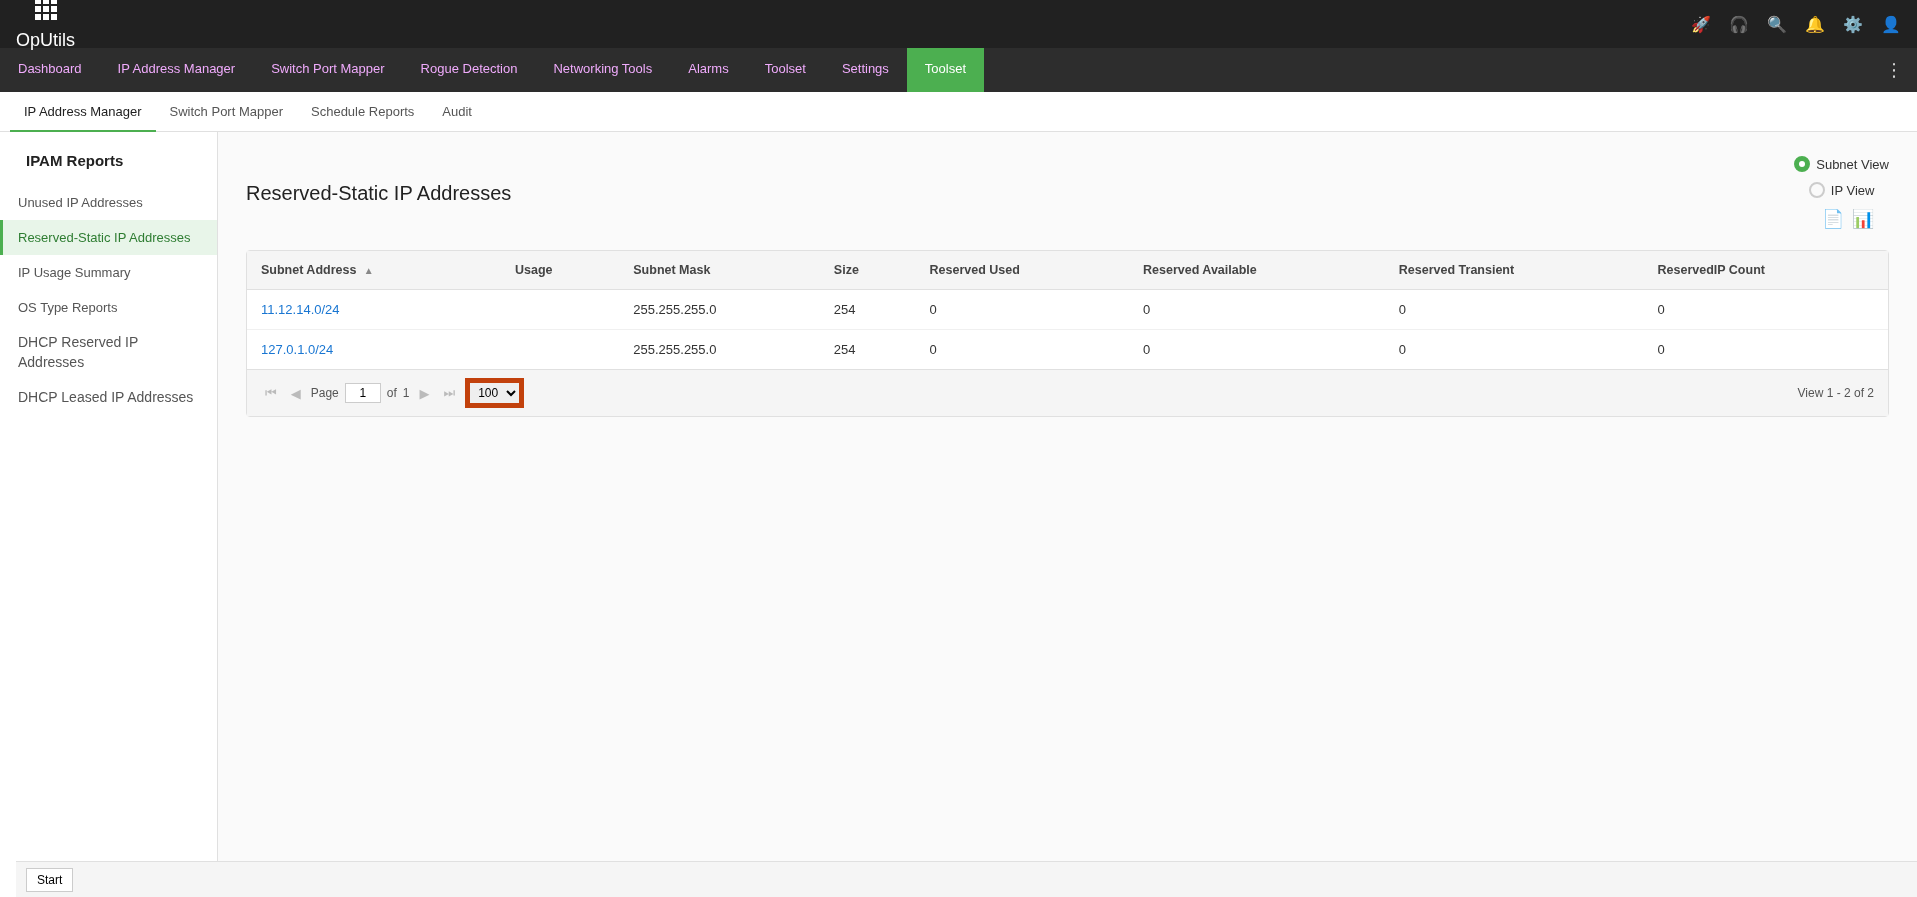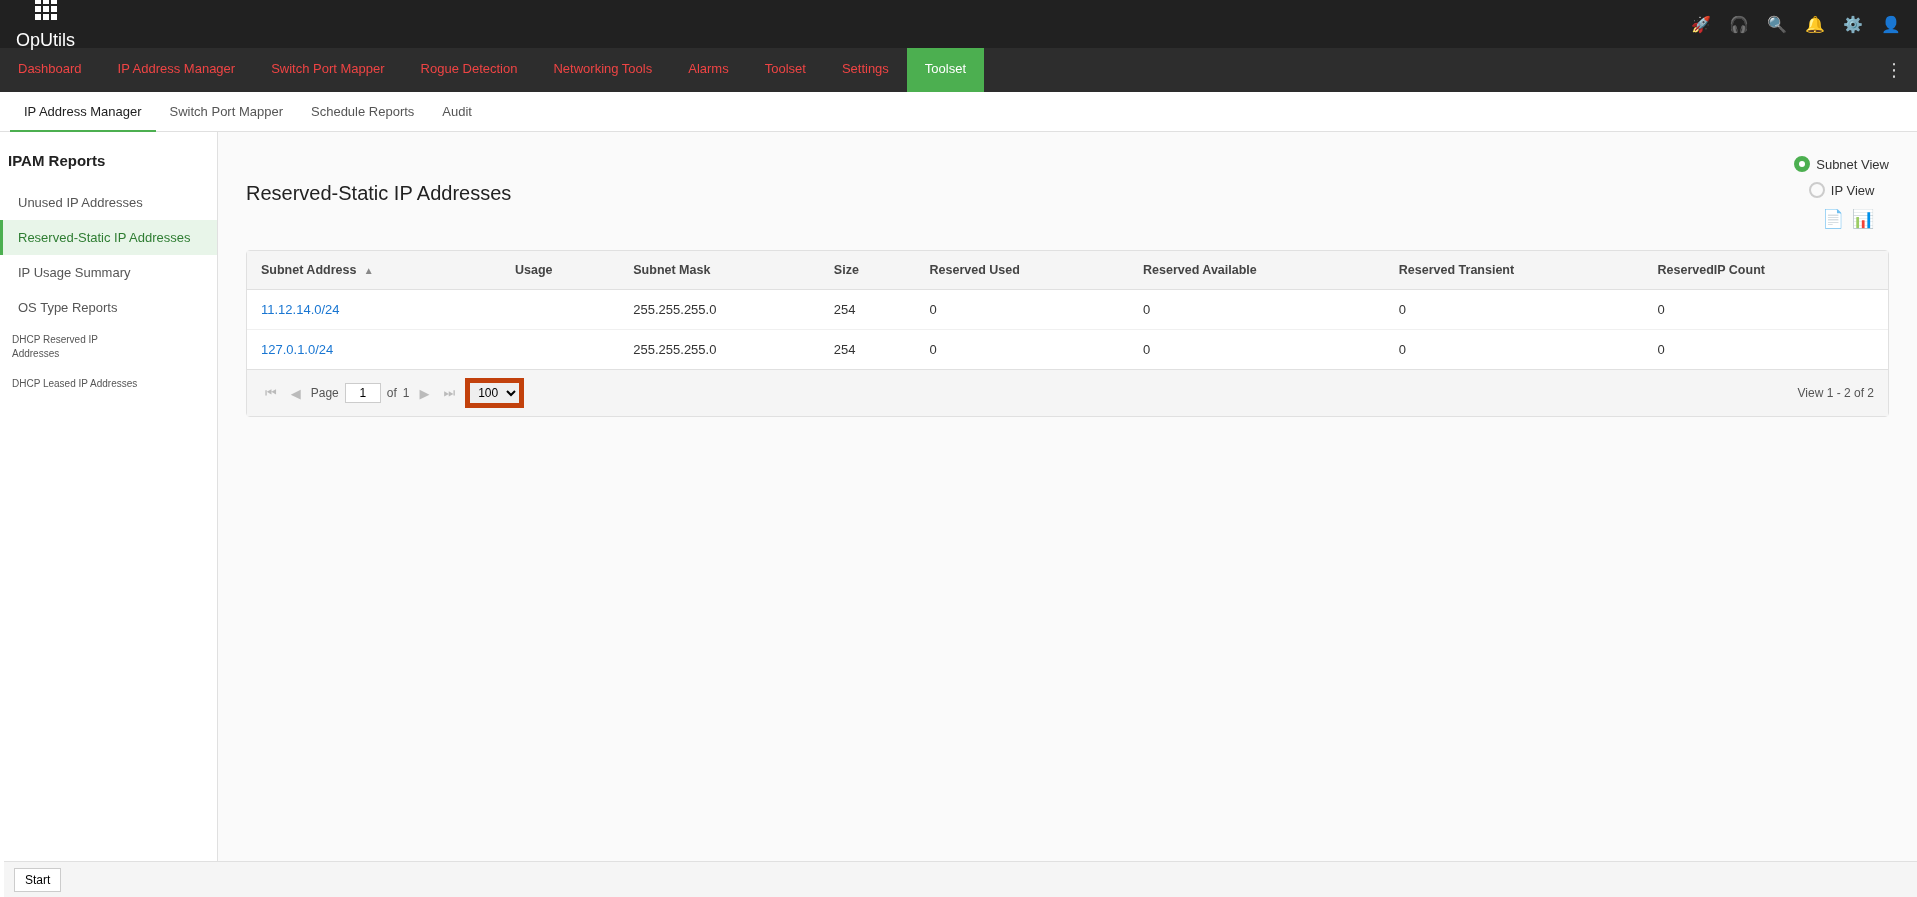--- a/index.html
+++ b/index.html
@@ -46,21 +46,21 @@
       background: #2d2d2d;
       display: flex;
       align-items: stretch;
       height: 44px;
       padding: 0;
     }
     .main-nav-item {
       display: flex;
       align-items: center;
       padding: 0 18px;
-      color: #ef4444;
+      color: #f0abfc;
       font-size: 13px;
       cursor: pointer;
       white-space: nowrap;
       border-bottom: 3px solid transparent;
     }
     .main-nav-item.active {
       background: #4caf50;
       color: #fff;
       border-bottom-color: transparent;
     }
@@ -110,38 +110,38 @@
       width: 218px;
       min-width: 218px;
       background: #fff;
       border-right: 1px solid #e0e0e0;
       padding: 20px 0 0 0;
     }
     .sidebar-title {
       font-size: 15px;
       font-weight: 700;
       color: #222;
-      padding: 0 18px 16px 8px;
+      padding: 0 18px 16px 26px;
     }
     .sidebar-item {
       padding: 10px 18px;
       font-size: 13px;
       color: #555;
       cursor: pointer;
     }
     .sidebar-item.active {
       background: #e8f5e9;
       color: #2e7d32;
       font-weight: 500;
       border-left: 3px solid #4caf50;
       padding-left: 15px;
     }
     .sidebar-item-multi {
-      padding: 8px 12px;
-      font-size: 10px;
+      padding: 8px 18px;
+      font-size: 14px;
       color: #555;
       cursor: pointer;
       line-height: 1.4;
     }
 
     
     .main-content {
       flex: 1;
       padding: 24px 28px;
       overflow: auto;
@@ -285,21 +285,21 @@
       border: 5px solid #c2410c;
       font-size: 12px;
       padding: 2px 4px;
     }
     .view-info { font-size: 12px; color: #555; }
 
     
     .bottom-bar {
       position: fixed;
       bottom: 0;
-      left: 4px;
+      left: 16px;
       right: 0;
       background: #f5f5f5;
       border-top: 1px solid #e0e0e0;
       height: 36px;
       display: flex;
       align-items: center;
       padding: 0 10px;
       z-index: 10;
     }
     .start-btn {

